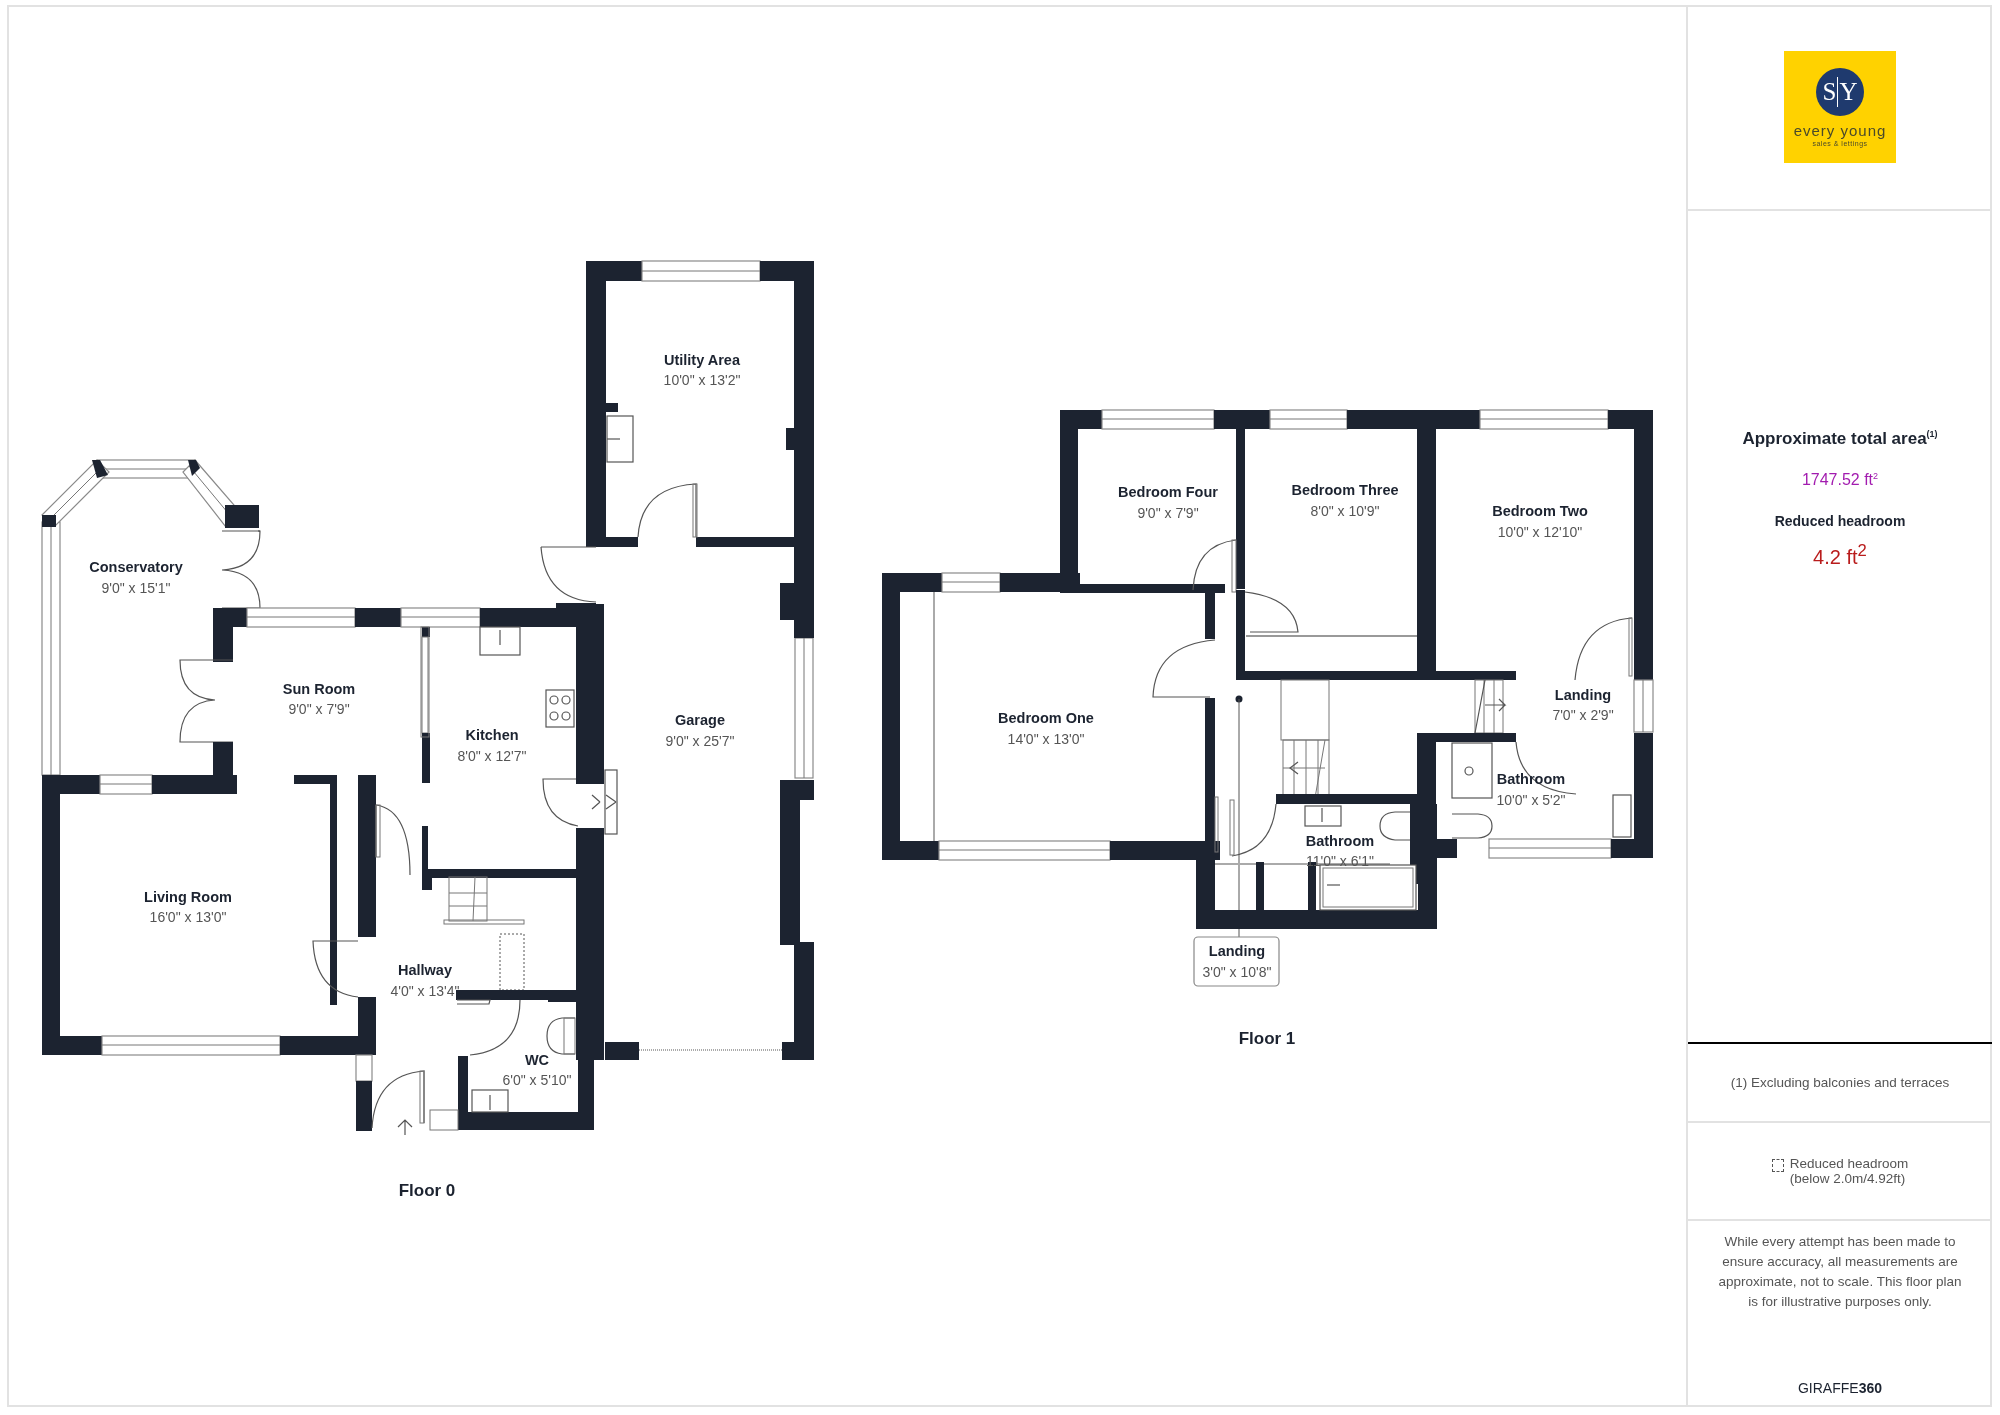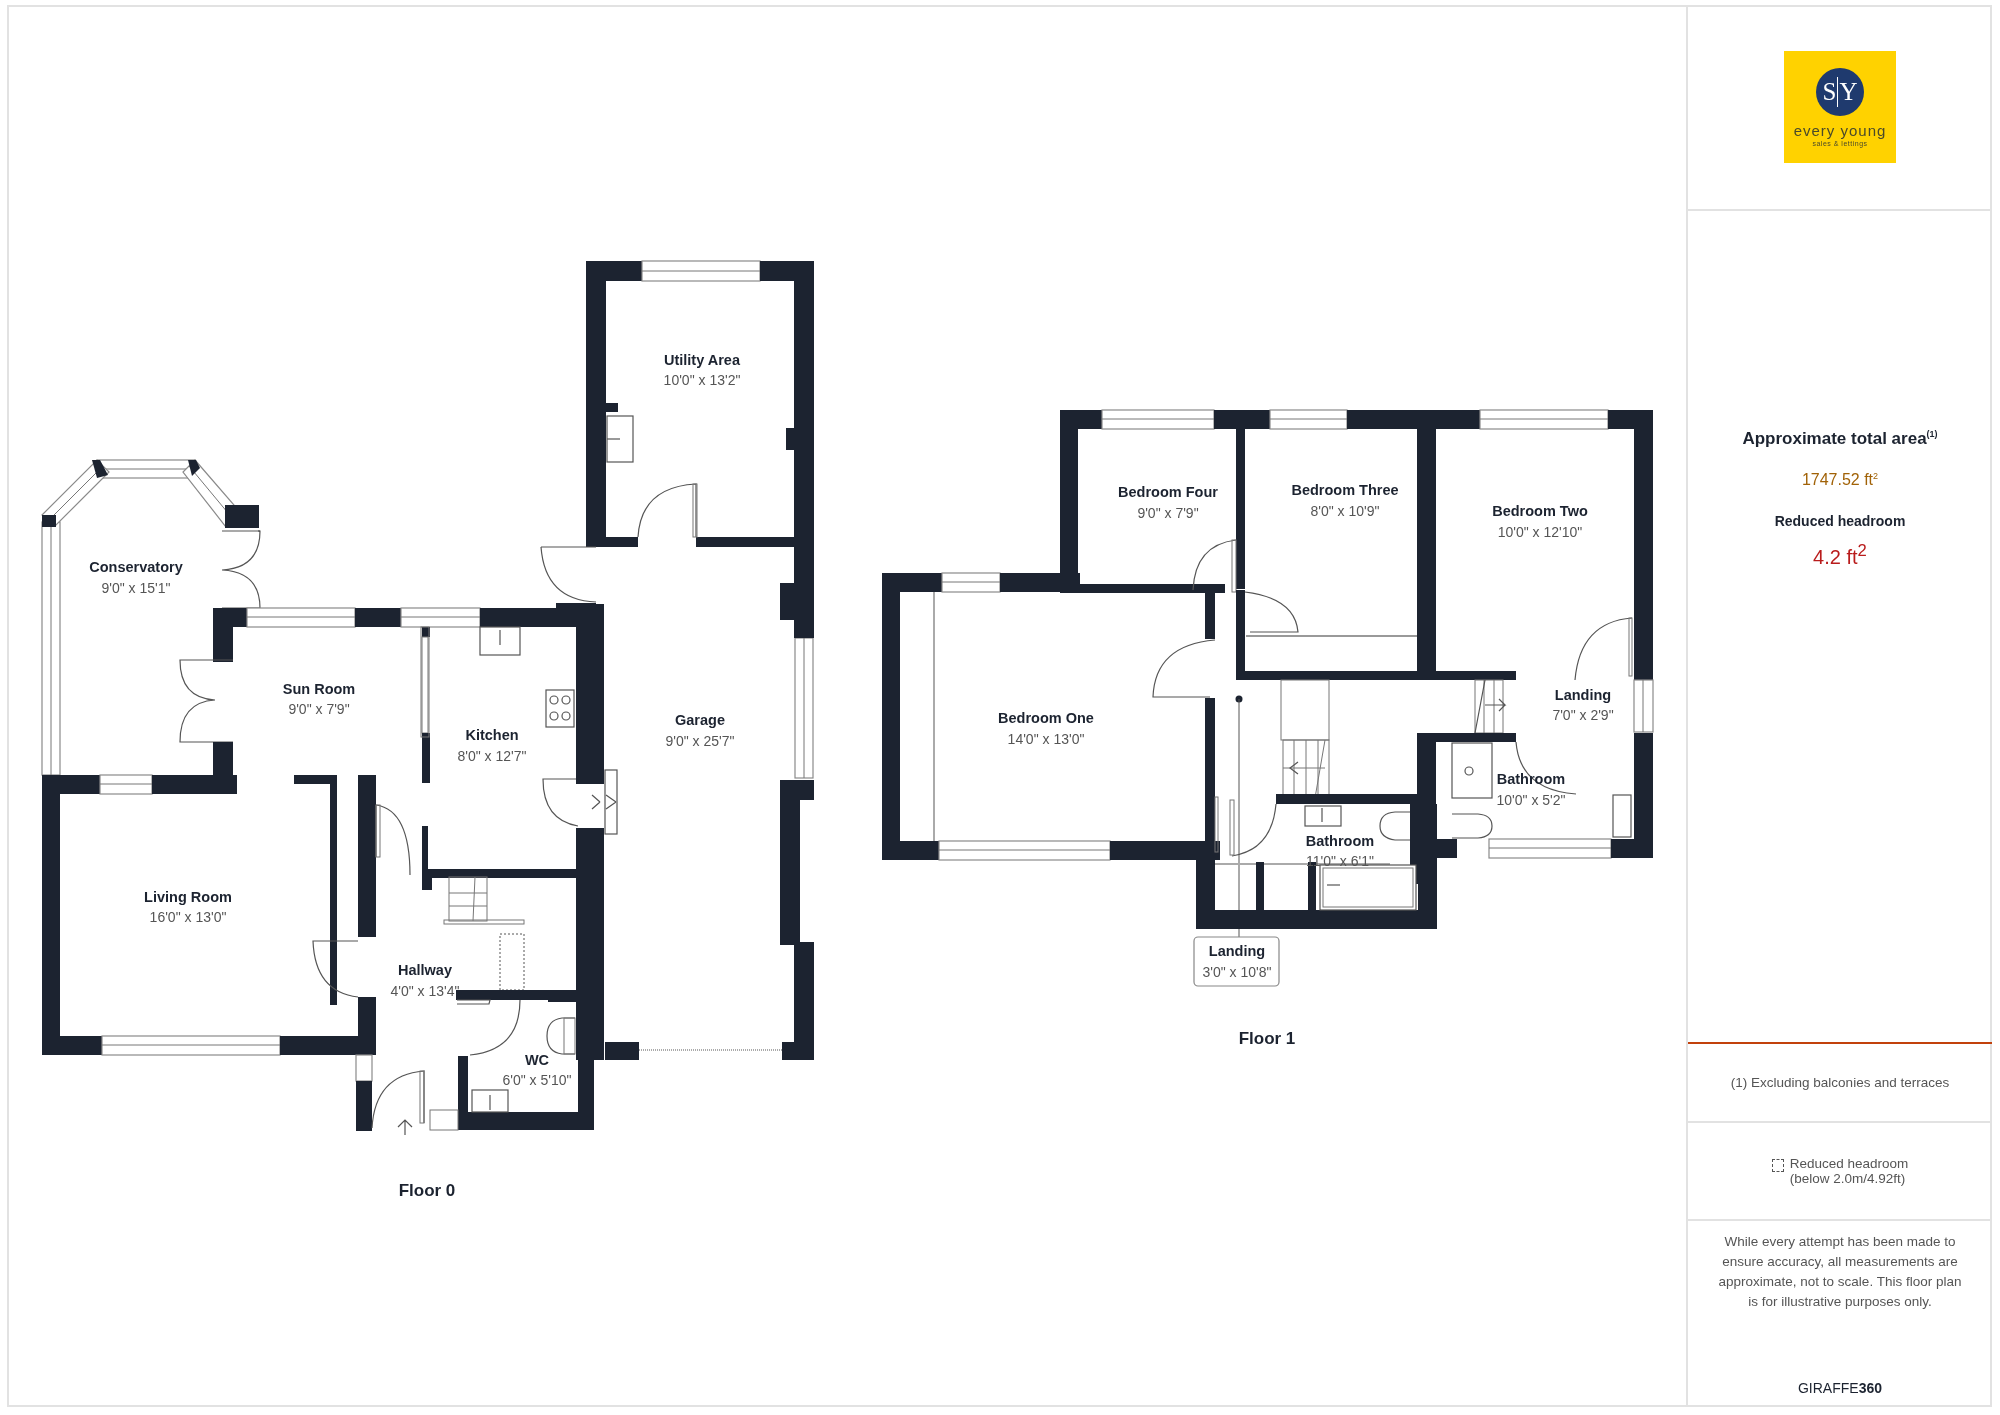--- a/index.html
+++ b/index.html
@@ -7,21 +7,21 @@
   .frame{position:absolute;left:7px;top:5px;width:1985px;height:1402px;border:2px solid #e2e2e2;box-sizing:border-box;}
   .sidebar{position:absolute;left:1686px;top:5px;width:306px;height:1402px;border-left:2px solid #e2e2e2;box-sizing:border-box;}
   .sb-section{position:absolute;left:0;width:100%;border-bottom:2px solid #e2e2e2;box-sizing:border-box;display:flex;flex-direction:column;align-items:center;justify-content:center;text-align:center;}
   .logo{width:112px;height:112px;background:#ffd200;display:flex;flex-direction:column;align-items:center;justify-content:flex-start;box-sizing:border-box;padding-top:17px;}
   .logo-circle{width:48px;height:48px;border-radius:50%;background:#1f3a6e;color:#fff;font-family:"Liberation Serif",serif;font-size:25px;display:flex;align-items:center;justify-content:center;letter-spacing:0px;}
   .logo-circle .bar{display:inline-block;width:1px;height:30px;background:#fff;margin:0 1px;}
   .logo-name{font-size:15px;color:#4a4a2a;margin-top:6px;letter-spacing:1px;}
   .logo-sub{font-size:7px;color:#4a4a2a;margin-top:1px;letter-spacing:0.5px;}
   .area-title{font-weight:bold;font-size:17px;color:#1c2330;}
   .area-title sup{font-size:9px;}
-  .area-val{font-size:16px;color:#a16207;margin-top:22px;}
+  .area-val{font-size:16px;color:#a21caf;margin-top:22px;}
   .area-val sup{font-size:9px;}
   .hr-title{font-weight:bold;font-size:14px;color:#1c2330;margin-top:24px;}
   .hr-val{font-size:20px;color:#b91c1c;margin-top:12px;}
   .note{font-size:13.5px;color:#555;}
   .legend{font-size:13.5px;color:#555;display:flex;align-items:flex-start;gap:6px;}
   .dash-box{width:10px;height:11px;border:1px dashed #555;margin-top:3px;}
   .disclaimer{font-size:13.5px;color:#555;line-height:20px;width:250px;}
   .brand{font-size:14px;color:#1c2330;margin-top:32px;}
   .brand b{font-weight:bold;}
   svg text{font-family:"Liberation Sans",sans-serif;}
@@ -335,21 +335,21 @@
     <div class="logo">
       <div class="logo-circle">
         <span>S</span>
           <span class="bar"></span>
           <span>Y</span>
       </div>
       <div class="logo-name">every young</div>
       <div class="logo-sub">sales &amp; lettings</div>
     </div>
   </div>
-  <div class="sb-section" style="top:206px;height:833px;border-bottom:2px solid #c2410c;">
+  <div class="sb-section" style="top:206px;height:833px;border-bottom:2px solid #000000;">
     <div style="margin-top:-256px;display:flex;flex-direction:column;align-items:center;">
       <div class="area-title"><span>Approximate total area</span><sup>(1)</sup></div>
       <div class="area-val"><span>1747.52 ft</span><sup>2</sup></div>
       <div class="hr-title">Reduced headroom</div>
       <div class="hr-val"><span>4.2 ft</span><sup>2</sup></div>
     </div>
   </div>
   <div class="sb-section" style="top:1039px;height:79px;">
     <div class="note">(1) Excluding balconies and terraces</div>
   </div>

